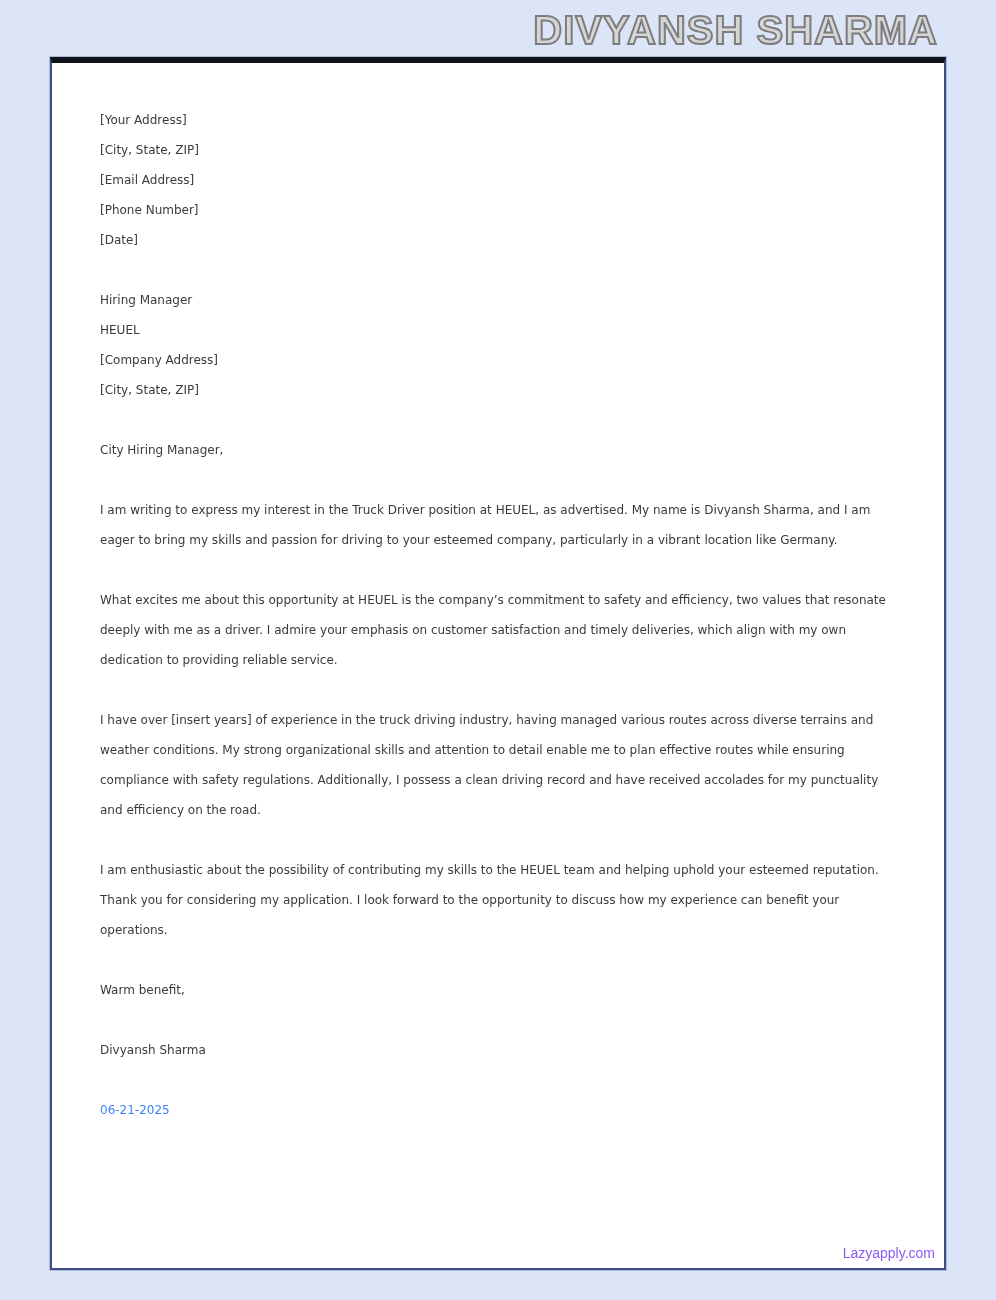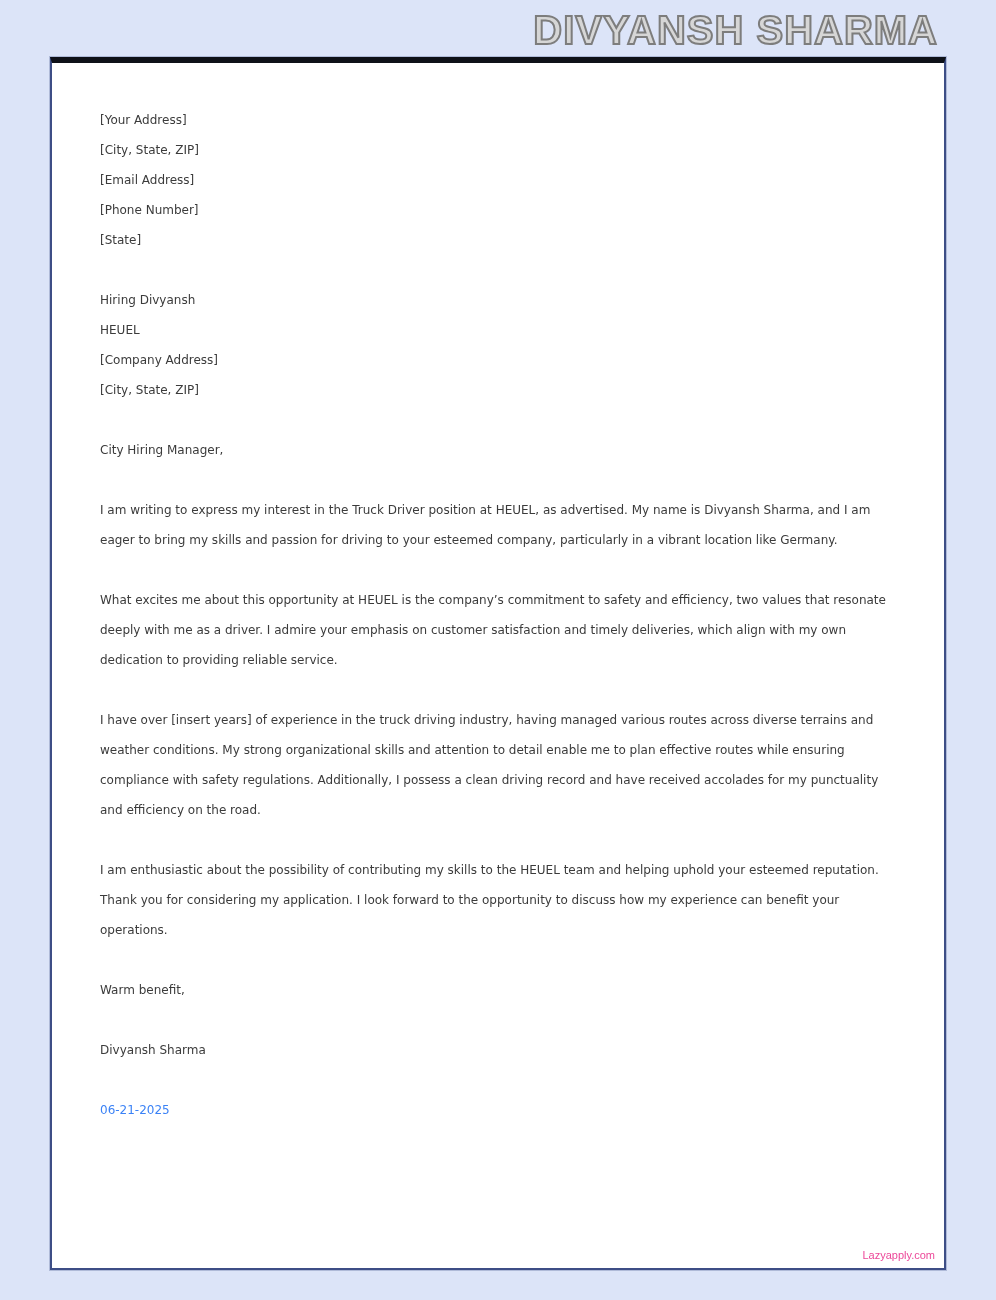--- a/index.html
+++ b/index.html
@@ -50,43 +50,43 @@
   .para { margin: 0 0 30px 0; max-width: 800px; }
   .date-line {
     margin-top: 12px;
     color: #3b82f6;
     cursor: pointer;
   }
   .page-footer {
     position: absolute;
     right: 9px;
     bottom: 7px;
-    font-size: 11px;
-    color: #ec4899;
+    font-size: 14px;
+    color: #8b5cf6;
     font-family: "Liberation Sans", sans-serif;
   }
 </style>
 </head>
 <body>
 
 <div class="header-name">DIVYANSH SHARMA</div>
 
 <div class="letter-page">
   <div class="letter-content">
 
     <div class="block">
       <div>[Your Address]</div>
       <div>[City, State, ZIP]</div>
       <div>[Email Address]</div>
       <div>[Phone Number]</div>
-      <div>[State]</div>
+      <div>[Date]</div>
     </div>
 
     <div class="block">
-      <div>Hiring Divyansh</div>
+      <div>Hiring Manager</div>
       <div>HEUEL</div>
       <div>[Company Address]</div>
       <div>[City, State, ZIP]</div>
     </div>
 
     <div class="block">City Hiring Manager,</div>
 
     <p class="para">I am writing to express my interest in the Truck Driver position at HEUEL, as advertised. My name is Divyansh Sharma, and I am eager to bring my skills and passion for driving to your esteemed company, particularly in a vibrant location like Germany.</p>
     <p class="para">What excites me about this opportunity at HEUEL is the company’s commitment to safety and efficiency, two values that resonate deeply with me as a driver. I admire your emphasis on customer satisfaction and timely deliveries, which align with my own dedication to providing reliable service.</p>
     <p class="para">I have over [insert years] of experience in the truck driving industry, having managed various routes across diverse terrains and weather conditions. My strong organizational skills and attention to detail enable me to plan effective routes while ensuring compliance with safety regulations. Additionally, I possess a clean driving record and have received accolades for my punctuality and efficiency on the road.</p>

